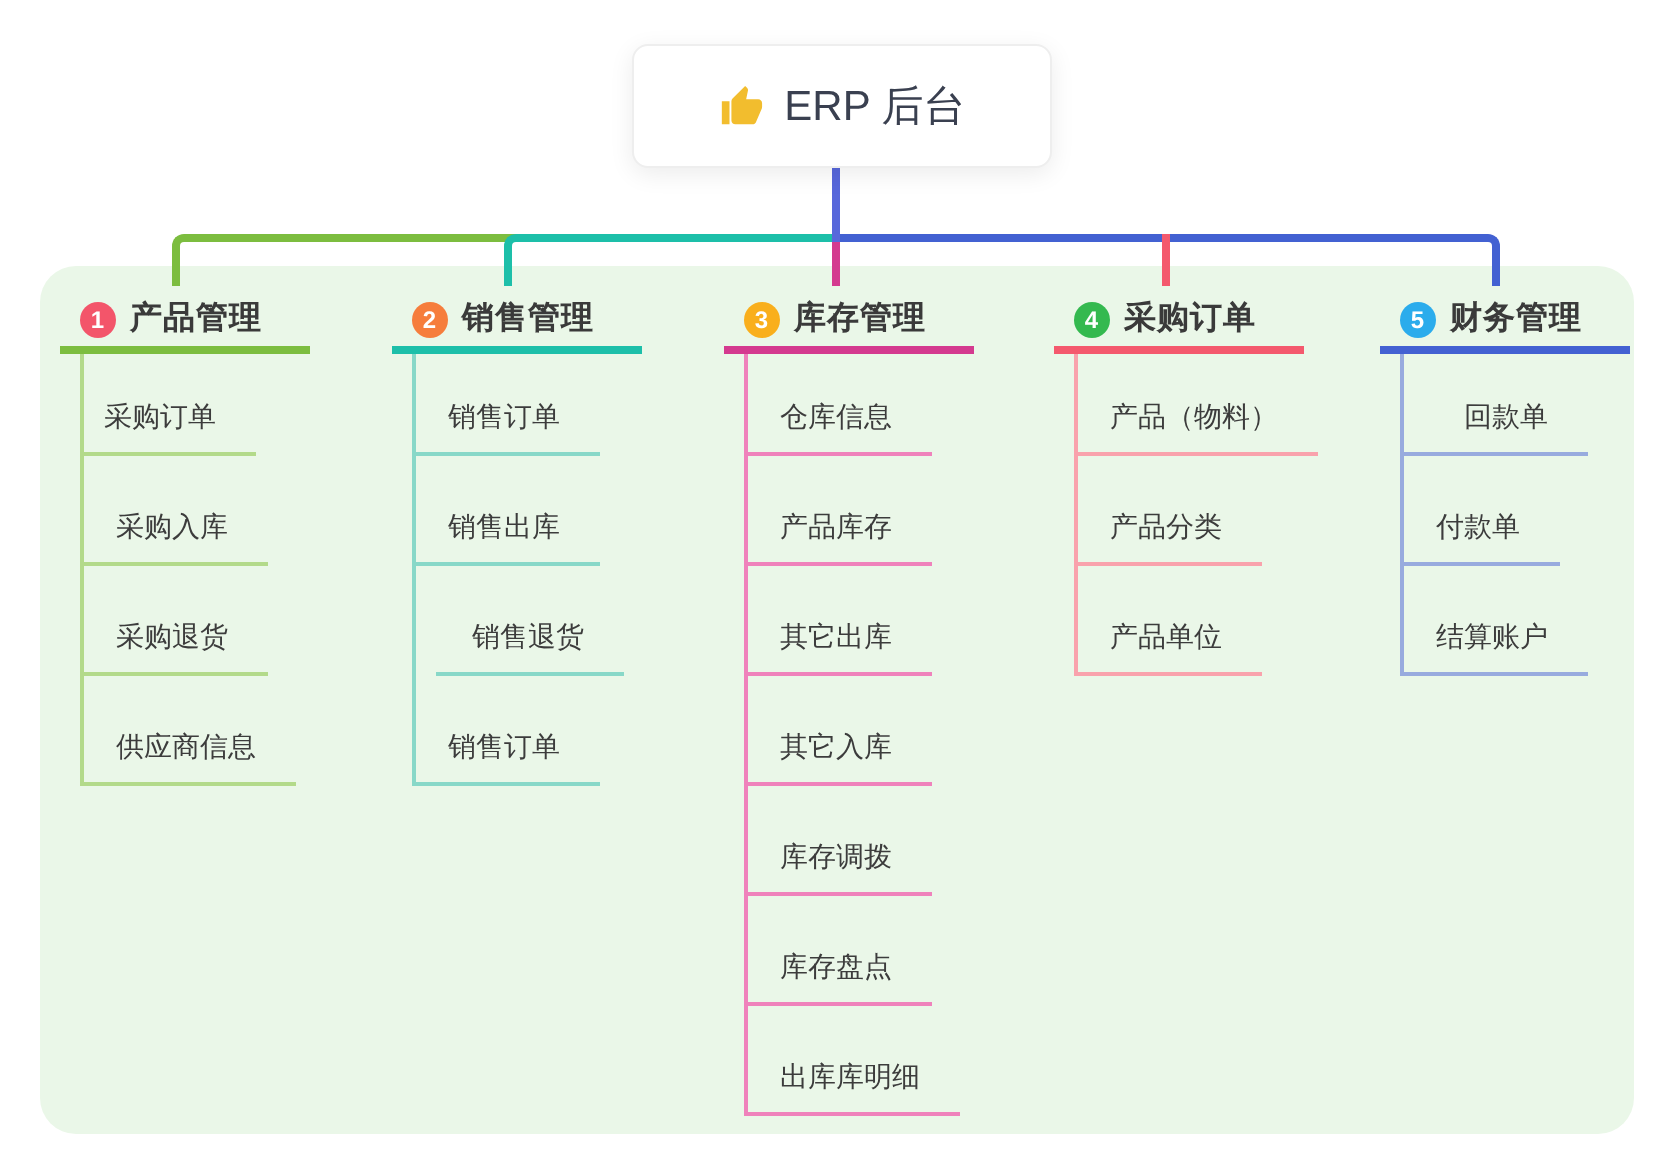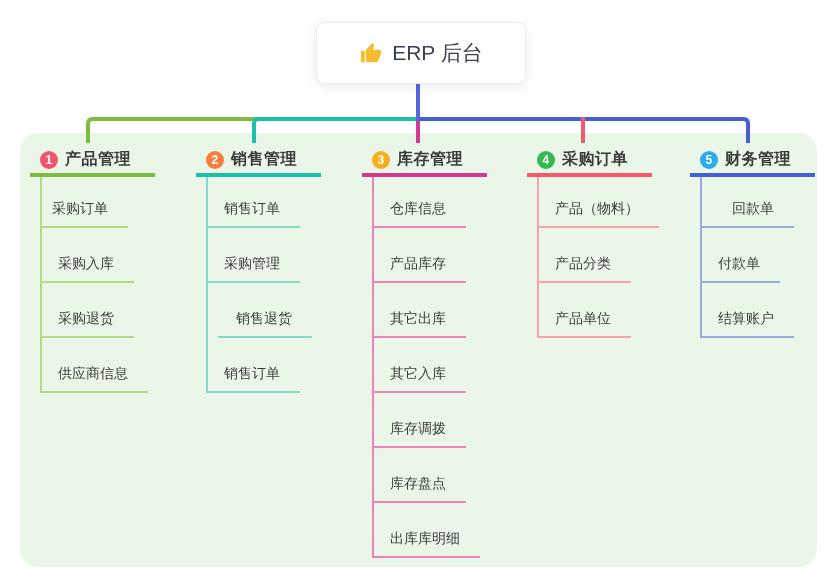--- a/index.html
+++ b/index.html
@@ -69,21 +69,21 @@
       <div class="child-node" style="left: 40px; top: 198px; border-bottom: 2px solid rgb(179, 218, 138); padding-left: 12px;">采购订单</div>
       <div class="child-node" style="left: 40px; top: 253px; border-bottom: 2px solid rgb(179, 218, 138);">采购入库</div>
       <div class="child-node" style="left: 40px; top: 308px; border-bottom: 2px solid rgb(179, 218, 138);">采购退货</div>
       <div class="child-node" style="left: 40px; top: 363px; border-bottom: 2px solid rgb(179, 218, 138);">供应商信息</div>
       <div class="branch-header" style="left: 196px; top: 146px; border-bottom: 4px solid rgb(29, 191, 169);">
         <span class="badge" style="background: rgb(246, 125, 60);">2</span>
         <span>销售管理</span>
       </div>
       <div class="vline" style="left: 206px; top: 177px; height: 216px; background: rgb(136, 216, 200);"></div>
       <div class="child-node" style="left: 206px; top: 198px; border-bottom: 2px solid rgb(136, 216, 200);">销售订单</div>
-      <div class="child-node" style="left: 206px; top: 253px; border-bottom: 2px solid rgb(136, 216, 200);">采购管理</div>
+      <div class="child-node" style="left: 206px; top: 253px; border-bottom: 2px solid rgb(136, 216, 200);">销售出库</div>
       <div class="child-node" style="left: 206px; top: 308px; border-bottom: 2px solid rgb(136, 216, 200); margin-left: 12px;">销售退货</div>
       <div class="child-node" style="left: 206px; top: 363px; border-bottom: 2px solid rgb(136, 216, 200);">销售订单</div>
       <div class="branch-header" style="left: 362px; top: 146px; border-bottom: 4px solid rgb(212, 58, 143);">
         <span class="badge" style="background: rgb(249, 175, 28);">3</span>
         <span>库存管理</span>
       </div>
       <div class="vline" style="left: 372px; top: 177px; height: 381px; background: rgb(239, 130, 187);"></div>
       <div class="child-node" style="left: 372px; top: 198px; border-bottom: 2px solid rgb(239, 130, 187);">仓库信息</div>
       <div class="child-node" style="left: 372px; top: 253px; border-bottom: 2px solid rgb(239, 130, 187); text-align: right;">产品库存</div>
       <div class="child-node" style="left: 372px; top: 308px; border-bottom: 2px solid rgb(239, 130, 187);">其它出库</div>

